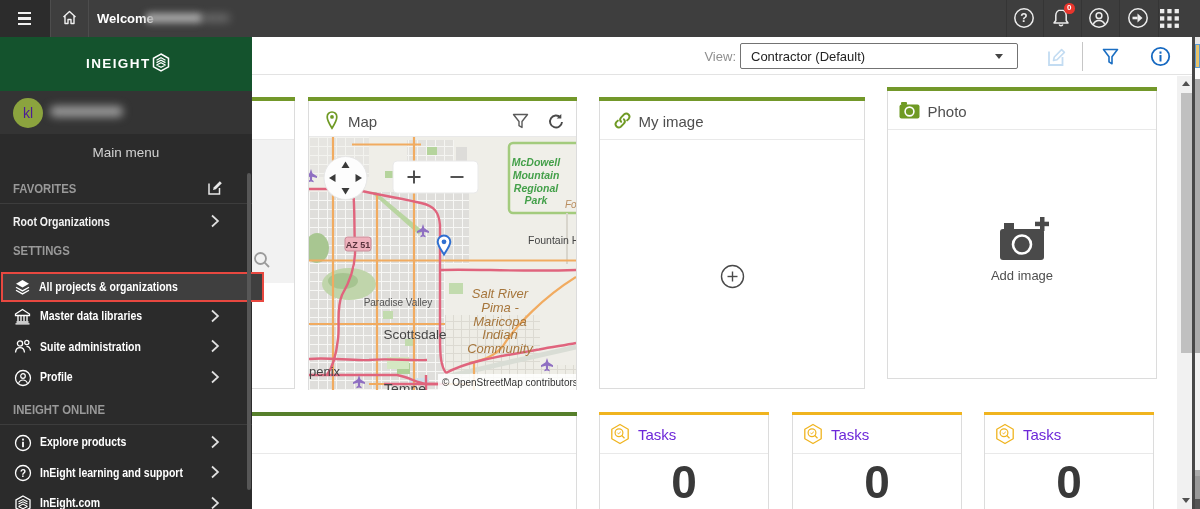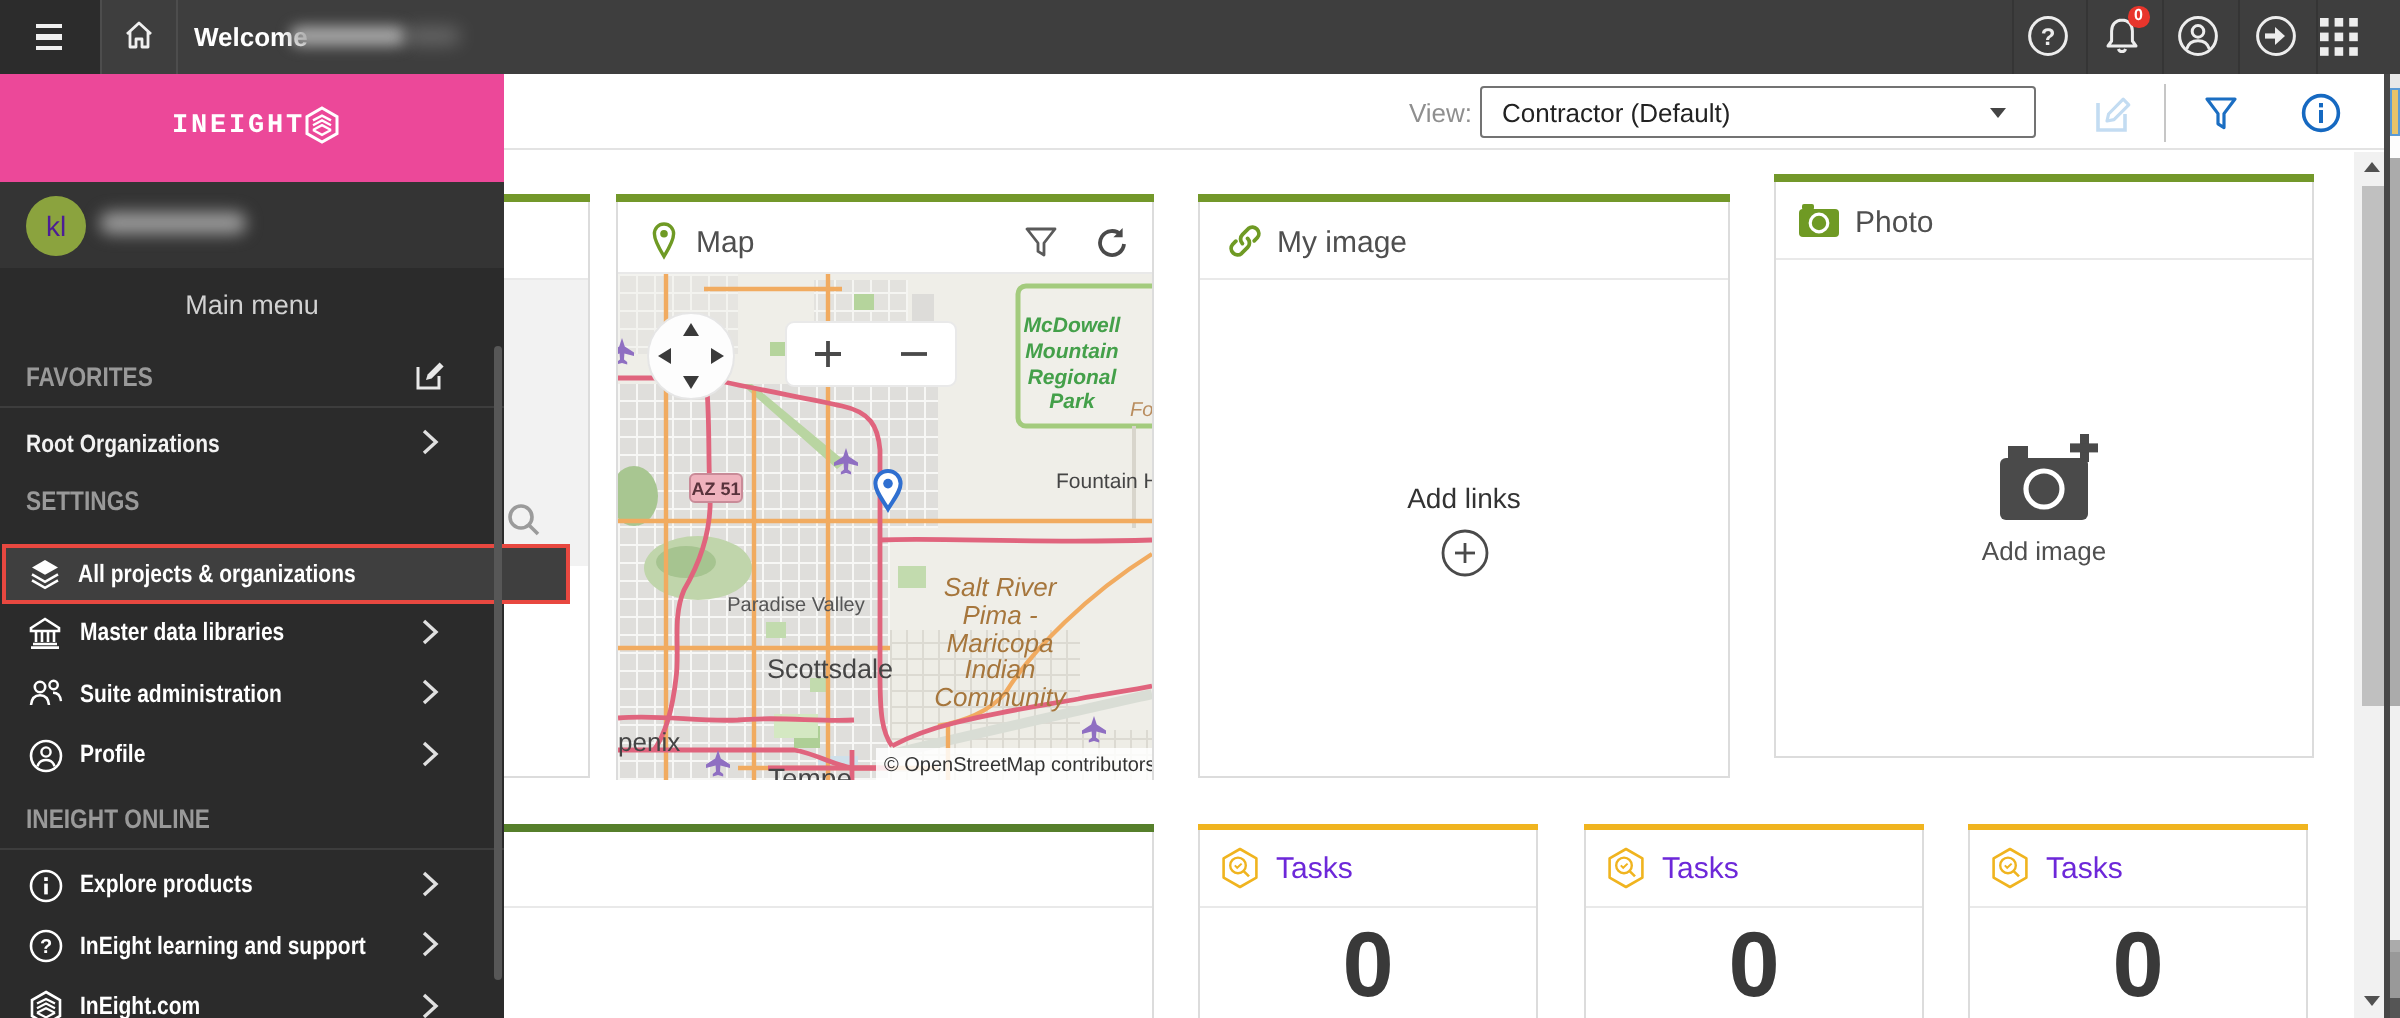--- a/index.html
+++ b/index.html
@@ -186,21 +186,20 @@
   <div class="card" style="left:599px;top:97px;width:266px;height:292px;">
     <div class="cardtop" style="height:4px;background:#73982a;"></div>
     <svg class="abs" style="left:13px;top:13px;" width="19" height="19" viewBox="0 0 19 19">
       <g fill="none" stroke="#6f9a24" stroke-width="1.9" stroke-linecap="round">
         <path d="M8.2 10.8 a3.2 3.2 0 0 1 0 -4.5 l3 -3 a3.2 3.2 0 0 1 4.5 4.5 l-1.6 1.6"></path>
         <path d="M10.8 8.2 a3.2 3.2 0 0 1 0 4.5 l-3 3 a3.2 3.2 0 0 1 -4.5 -4.5 l1.6 -1.6"></path>
       </g>
     </svg>
     <div class="hdr-title" style="left:38.5px;top:15px;">My image</div>
     <div class="divider" style="top:41px;"></div>
-    <div class="abs" style="left:0;top:143px;width:100%;text-align:center;font-size:14px;color:#333;">Add links</div>
     <svg class="abs" style="left:120px;top:166px;" width="25" height="25" viewBox="0 0 25 25">
       <circle cx="12.5" cy="12.5" r="11" fill="none" stroke="#4a4a4a" stroke-width="1.4"></circle>
       <line x1="12.5" y1="7.5" x2="12.5" y2="17.5" stroke="#4a4a4a" stroke-width="1.4"></line>
       <line x1="7.5" y1="12.5" x2="17.5" y2="12.5" stroke="#4a4a4a" stroke-width="1.4"></line>
     </svg>
   </div>
 
   <div class="card" style="left:887px;top:87px;width:270px;height:292px;">
     <div class="cardtop" style="height:4px;background:#73982a;"></div>
     <svg class="abs" style="left:11px;top:14px;" width="21" height="17" viewBox="0 0 21 17">
@@ -324,21 +323,21 @@
           <rect x="14.6" y="7.3" width="4.3" height="4.3"></rect>
         <rect x="0" y="14.6" width="4.3" height="4.3"></rect>
           <rect x="7.3" y="14.6" width="4.3" height="4.3"></rect>
           <rect x="14.6" y="14.6" width="4.3" height="4.3"></rect>
       </g>
     </svg>
   </div>
 
   <div class="abs" id="sidebar" style="left:0;top:37px;width:252px;height:472px;background:#2b2b2b;z-index:20;color:#fff;">
 
-    <div class="abs" style="left:0;top:0;width:252px;height:54px;background:#ec4899;font-family:Liberation Mono, monospace;">
+    <div class="abs" style="left:0;top:0;width:252px;height:54px;background:#14532d;">
       <div class="abs" style="left:86px;top:18.5px;font-size:13.5px;font-weight:bold;letter-spacing:1.4px;color:#fff;">INEIGHT</div>
       <svg class="abs" style="left:152px;top:16px;" width="18" height="19" viewBox="0 0 18 19">
         <path d="M9 1 L16.5 5.3 V13.8 L9 18 L1.5 13.8 V5.3 Z" fill="none" stroke="#fff" stroke-width="1.5"></path>
         <path d="M4.5 7.2 L9 4.8 L13.5 7.2 M4.5 9.6 L9 7.2 L13.5 9.6 M4.5 12 L9 9.6 L13.5 12 M4.5 12 L9 14.4 L13.5 12" fill="none" stroke="#fff" stroke-width="1.2"></path>
       </svg>
     </div>
 
     <div class="abs" style="left:0;top:54px;width:252px;height:43px;background:#343434;">
       <div class="abs" style="left:13px;top:6.5px;width:30px;height:30px;border-radius:50%;background:#8ba33e;color:#4c1d95;font-size:14px;text-align:center;line-height:30px;">kl</div>
       <div class="abs" style="left:50px;top:15px;width:73px;height:11px;background:#9a9a9a;border-radius:5px;filter:blur(4px);"></div>
@@ -352,21 +351,21 @@
     </svg>
     <div class="abs" style="left:0;top:166px;width:252px;height:1px;background:#3d3d3d;"></div>
 
     <div class="abs" style="left:13px;top:177.5px;font-size:12.5px;font-weight:bold;color:#f2f2f2;transform:scaleX(0.84);transform-origin:0 50%;">Root Organizations</div>
     <svg class="abs" style="left:210px;top:177px;" width="10" height="14" viewBox="0 0 10 14">
         <path d="M2 1.5 L8 7 L2 12.5" fill="none" stroke="#e0e0e0" stroke-width="1.7"></path>
       </svg>
 
     <div class="abs" style="left:13px;top:206px;font-size:13.5px;font-weight:bold;color:#999;transform:scaleX(0.84);transform-origin:0 50%;">SETTINGS</div>
 
-    <div class="abs" style="left:1px;top:234.5px;width:284px;height:30px;background:#3f3f3f;border:2.5px solid #e84840;">
+    <div class="abs" style="left:1px;top:234.5px;width:263px;height:30px;background:#3f3f3f;border:2.5px solid #e84840;">
       <svg class="abs" style="left:11px;top:5px;" width="17" height="17" viewBox="0 0 17 17">
         <path d="M8.5 1 L15 4.7 L8.5 8.4 L2 4.7 Z" fill="#fff"></path>
         <path d="M2 8.2 L8.5 11.9 L15 8.2 M2 11.2 L8.5 14.9 L15 11.2" fill="none" stroke="#fff" stroke-width="1.3"></path>
       </svg>
       <div class="abs" style="left:35.5px;top:6.5px;font-size:12.5px;font-weight:bold;color:#fff;transform:scaleX(0.84);transform-origin:0 50%;">All projects &amp; organizations</div>
     </div>
 
     <div class="menuitem" style="top:263.5px;">
       <svg class="micon" width="17" height="17" viewBox="0 0 17 17">
         <path d="M1.5 6 L8.5 1.5 L15.5 6 L15.5 7.5 L1.5 7.5 Z M2.5 14 L14.5 14 M1.5 15.8 L15.5 15.8" fill="none" stroke="#fff" stroke-width="1.3"></path>

